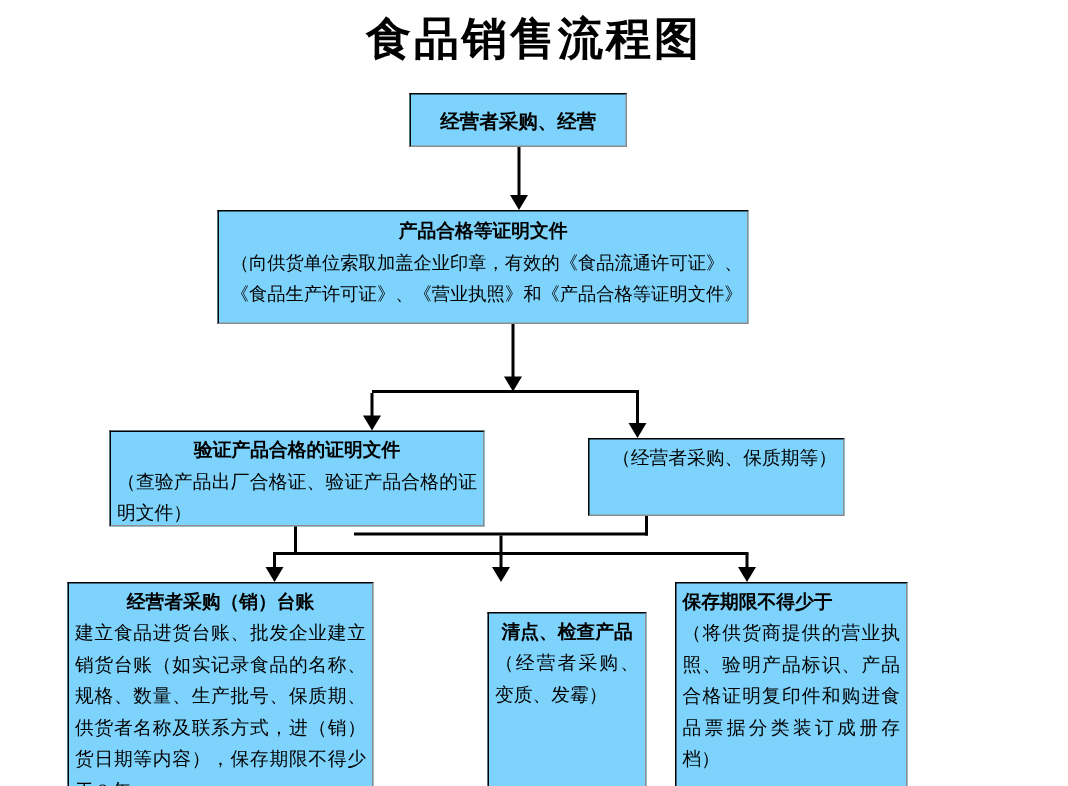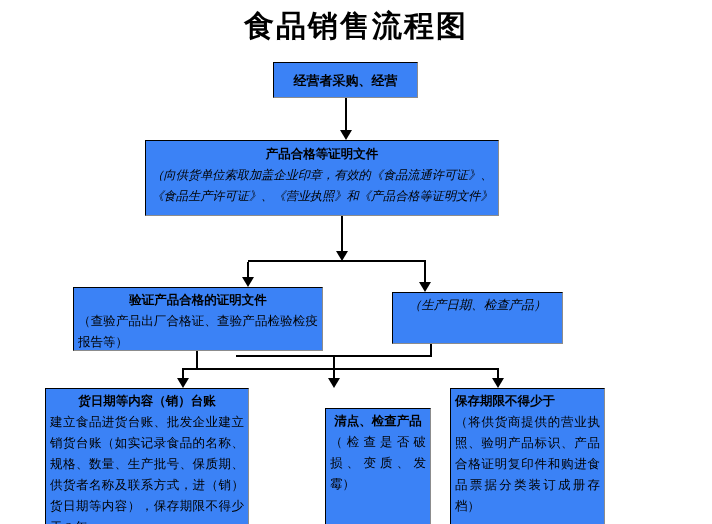--- a/index.html
+++ b/index.html
@@ -16,39 +16,39 @@
     left:0;top:6px;width:712px;
     text-align:center;
     font-size:30px;
     font-weight:bold;
     letter-spacing:2px;
     margin:0;
   }
   .flow-box{
     position:absolute;
     box-sizing:border-box;
-    background:#3b82f6;
+    background:#7dd3fc;
     border:1px solid #000;
     border-right-color:#8c8c8c;
     border-bottom-color:#8c8c8c;
     font-size:12.5px;
     line-height:21px;
     padding:2px 4px;
     overflow:hidden;
   }
   .box-title{
     font-weight:bold;
     text-align:center;
   }
   .box-title.left{ text-align:left; }
   .box-body{
     text-align:justify;
     text-justify:inter-character;
   }
-  .box-body.center{ text-align:center;font-style:italic; }
+  .box-body.center{ text-align:right; }
   .start-box{
     display:flex;align-items:center;justify-content:center;
     font-weight:bold;font-size:13px;
   }
   .vline{ position:absolute; width:2px; background:#000; }
   .hline{ position:absolute; height:2px; background:#000; }
   .arrow-down{
     position:absolute; width:0; height:0;
     border-left:6px solid transparent;
     border-right:6px solid transparent;
@@ -77,46 +77,46 @@
   <div class="vline" style="left:341px;top:216px;height:36px;"></div>
   <div class="arrow-down" style="left:336px;top:251px;"></div>
   <div class="hline" style="left:248px;top:260px;width:178px;"></div>
   <div class="vline" style="left:247px;top:262px;height:16px;"></div>
   <div class="arrow-down" style="left:242px;top:277px;"></div>
   <div class="vline" style="left:424px;top:262px;height:21px;"></div>
   <div class="arrow-down" style="left:419px;top:282px;"></div>
 
   <div class="flow-box" style="left:73px;top:287px;width:250px;height:64px;">
     <div class="box-title">验证产品合格的证明文件</div>
-    <div class="box-body">（查验产品出厂合格证、查验产品检验检疫报告等）</div>
+    <div class="box-body">（查验产品出厂合格证、验证产品合格的证明文件）</div>
   </div>
 
   <div class="flow-box" style="left:392px;top:292px;width:171px;height:52px;">
-    <div class="box-body center">（生产日期、检查产品）</div>
+    <div class="box-body center">（经营者采购、保质期等）</div>
   </div>
 
   <div class="vline" style="left:196px;top:351px;height:18px;"></div>
   <div class="vline" style="left:430px;top:344px;height:13px;"></div>
   <div class="hline" style="left:236px;top:355px;width:196px;"></div>
   <div class="hline" style="left:182px;top:368px;width:317px;"></div>
   <div class="vline" style="left:182px;top:369px;height:10px;"></div>
   <div class="arrow-down" style="left:177px;top:378px;"></div>
   <div class="vline" style="left:333px;top:357px;height:22px;"></div>
   <div class="arrow-down" style="left:328px;top:378px;"></div>
   <div class="vline" style="left:497px;top:369px;height:10px;"></div>
   <div class="arrow-down" style="left:492px;top:378px;"></div>
 
   <div class="flow-box" style="left:45px;top:388px;width:204px;height:145px;">
-    <div class="box-title">货日期等内容（销）台账</div>
+    <div class="box-title">经营者采购（销）台账</div>
     <div class="box-body">建立食品进货台账、批发企业建立销货台账（如实记录食品的名称、规格、数量、生产批号、保质期、供货者名称及联系方式，进（销）货日期等内容），保存期限不得少于 2 年</div>
   </div>
 
   <div class="flow-box" style="left:285px;top:408px;width:106px;height:127px;margin-left:40px;">
     <div class="box-title">清点、检查产品</div>
-    <div class="box-body">（检查是否破损、变质、发霉）</div>
+    <div class="box-body">（经营者采购、变质、发霉）</div>
   </div>
 
   <div class="flow-box" style="left:450px;top:388px;width:155px;height:145px;">
     <div class="box-title left">保存期限不得少于</div>
     <div class="box-body">（将供货商提供的营业执照、验明产品标识、产品合格证明复印件和购进食品票据分类装订成册存档）</div>
   </div>
 
 </div>
 
 </body></html>

